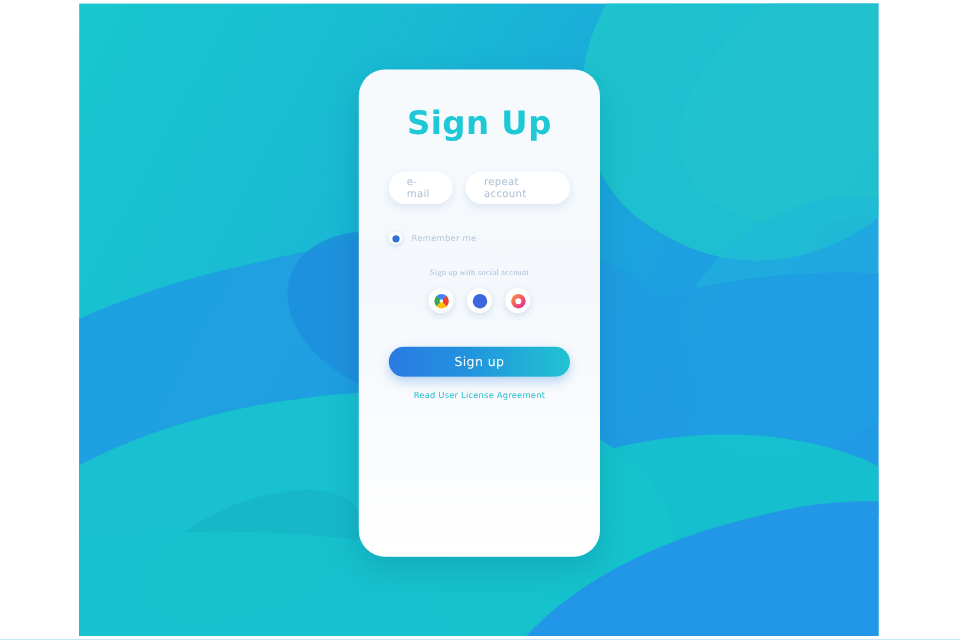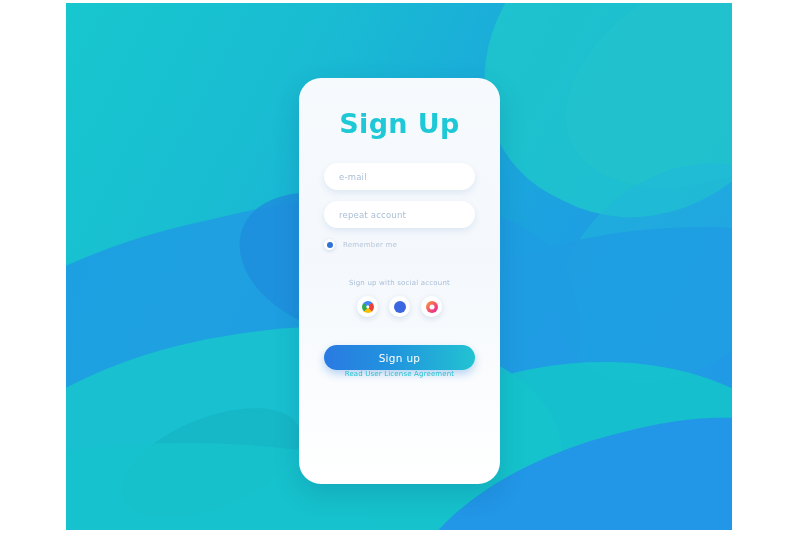--- a/index.html
+++ b/index.html
@@ -102,61 +102,61 @@
   .b11{
     left:-200px; top:440px;
     width:640px; height:220px;
     background:#16c2cc;
     opacity:.9;
     border-radius:50%;
   }
   
   .card{
     position:absolute;
-    left:299px; top:78px;
+    left:299px; top:58px;
     width:201px; height:406px;
     background:linear-gradient(180deg,#f7fafd 0%,#f4f8fc 45%,#ffffff 100%);
     border-radius:22px;
     box-shadow:0 10px 26px rgba(12,60,110,.18);
     display:flex;
     flex-direction:column;
     align-items:center;
   }
   .title{
     margin-top:30px;
     font-size:27px;
     font-weight:bold;
     letter-spacing:.4px;
     color:#1ec8d6;
     font-family:"DejaVu Sans", sans-serif;
   }
   .fields{
     margin-top:24px;
     width:151px;
     display:flex;
-    flex-direction:column;
+    flex-direction:row;
     gap:11px;
   }
   .field{
     height:27px;
     border-radius:14px;
     background:#ffffff;
     box-shadow:0 3px 7px rgba(30,90,160,.11);
     display:flex;
     align-items:center;
     padding:0 15px;
     box-sizing:border-box;
   }
   .field span{
     font-size:8.5px;
     color:#a9bed6;
     letter-spacing:.2px;
   }
   .remember{
-    margin-top:11px;
+    margin-top:23px;
     width:151px;
     display:flex;
     align-items:center;
     gap:8px;
   }
   .radio{
     width:11px;height:11px;
     border-radius:50%;
     background:#ffffff;
     box-shadow:0 1px 4px rgba(30,90,160,.2);
@@ -166,24 +166,25 @@
   .radio i{
     width:6px;height:6px;border-radius:50%;
     background:#2f72d8;display:block;
   }
   .remember label{
     font-size:7px;
     color:#b6c6da;
     letter-spacing:.2px;
   }
   .social-label{
-    margin-top:29px;
+    margin-top:19px;
     font-size:7px;
     color:#a8bdd6;
     letter-spacing:.2px;
+    font-family:Liberation Serif, serif;
   }
   .socials{
     margin-top:9px;
     display:flex;
     gap:11px;
   }
   .soc{
     width:21px;height:21px;
     border-radius:50%;
     background:#ffffff;
@@ -226,20 +227,21 @@
     border-radius:13px;
     background:linear-gradient(90deg,#2a7ae2 0%,#2194de 45%,#22c3d2 100%);
     color:#ffffff;
     font-size:10.5px;
     font-family:"DejaVu Sans", sans-serif;
     letter-spacing:.3px;
     box-shadow:0 4px 9px rgba(33,120,215,.3);
     cursor:pointer;
   }
   .agreement{
+    margin-top:12px;
     font-size:7px;
     color:#25c0d0;
     letter-spacing:.15px;
     text-decoration:none;
     cursor:pointer;
   }
 </style>
 </head>
 <body>
 

